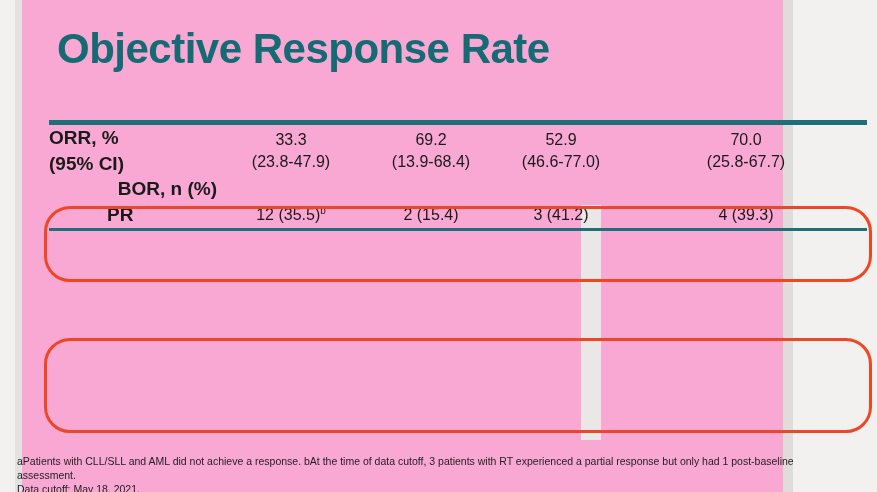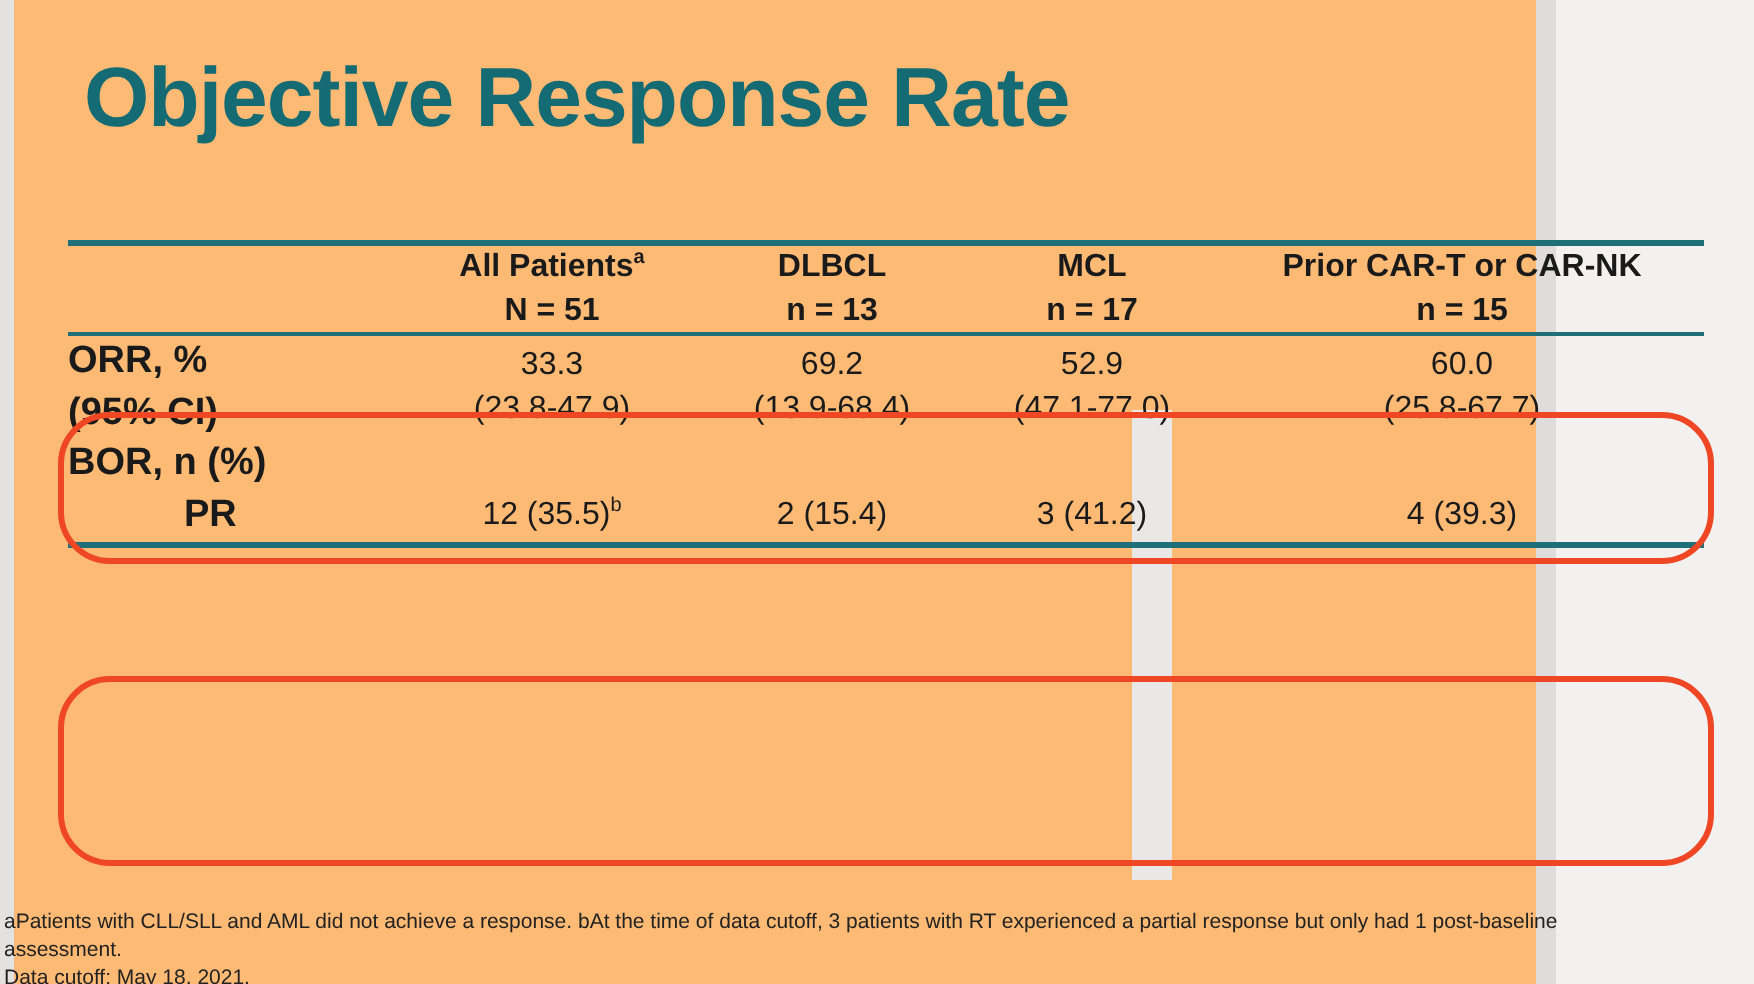--- a/index.html
+++ b/index.html
@@ -9,24 +9,24 @@
   body {
     width: 877px;
     height: 492px;
     background: #f2f1ef;
     font-family: "Liberation Sans", sans-serif;
     overflow: hidden;
     position: relative;
   }
   .slide {
     position: absolute;
-    left: 0; top: 0;
+    left: 15px; top: 0;
     width: 778px;
     height: 492px;
-    background: #fdba74;
+    background: #f9a8d4;
   }
   .edge-left {
     position: absolute;
     left: 0; top: 0;
     width: 7px; height: 492px;
     background: #e3e2e0;
   }
   .edge-right {
     position: absolute;
     right: 0; top: 0;
@@ -153,20 +153,21 @@
     font-size: 10.5px;
     color: #222;
     line-height: 1.32;
   }
   .footnotes .line2 {
     display: block;
   }
   .bor-head td {
     padding-top: 14px;
     padding-bottom: 12px;
+    text-align: right;
   }
 </style>
 </head>
 <body>
 
 <div class="slide">
 
   <div class="edge-left"></div>
   <div class="edge-right"></div>
 
@@ -180,62 +181,43 @@
         <col style="width:168px">
         <col style="width:148px">
         <col style="width:132px">
         <col style="width:128px">
         <col style="width:242px">
       </colgroup>
       <tbody>
         <tr class="rule-top">
           <td colspan="5"></td>
         </tr>
-        <tr>
-          <th class="hdr corner"></th>
-          <th class="hdr">
-            <span>All Patients</span><span class="sup">a</span>
-            <span class="sub">N = 51</span>
-          </th>
-          <th class="hdr">
-            <span>DLBCL</span>
-            <span class="sub">n = 13</span>
-          </th>
-          <th class="hdr">
-            <span>MCL</span>
-            <span class="sub">n = 17</span>
-          </th>
-          <th class="hdr">
-            <span>Prior CAR-T or CAR-NK</span>
-            <span class="sub">n = 15</span>
-          </th>
-        </tr>
         <tr class="rule-mid">
           <td colspan="5"></td>
         </tr>
 
         <tr>
           <td class="rowlabel">
             <span>ORR, %</span><br>
             <span>(95% CI)</span>
           </td>
           <td class="val">
             <span>33.3</span>
             <span class="ci">(23.8-47.9)</span>
           </td>
           <td class="val">
             <span>69.2</span>
             <span class="ci">(13.9-68.4)</span>
           </td>
           <td class="val">
             <span>52.9</span>
-            <span class="ci">(47.1-77.0)</span>
-          </td>
-          <td class="val">
-            <span>60.0</span>
+            <span class="ci">(46.6-77.0)</span>
+          </td>
+          <td class="val">
+            <span>70.0</span>
             <span class="ci">(25.8-67.7)</span>
           </td>
         </tr>
 
         <tr class="bor-head">
           <td class="rowlabel">BOR, n (%)</td>
           <td class="val"></td>
           <td class="val"></td>
           <td class="val"></td>
           <td class="val"></td>

